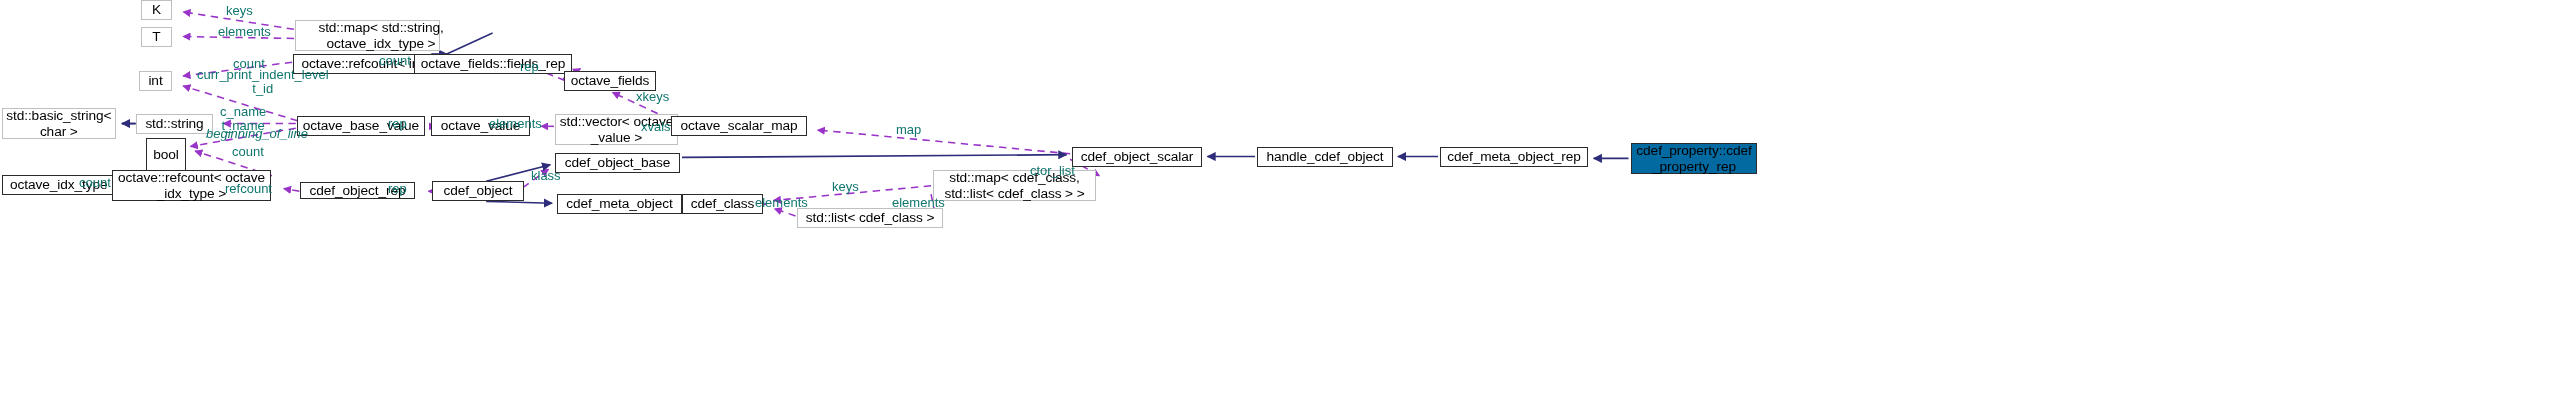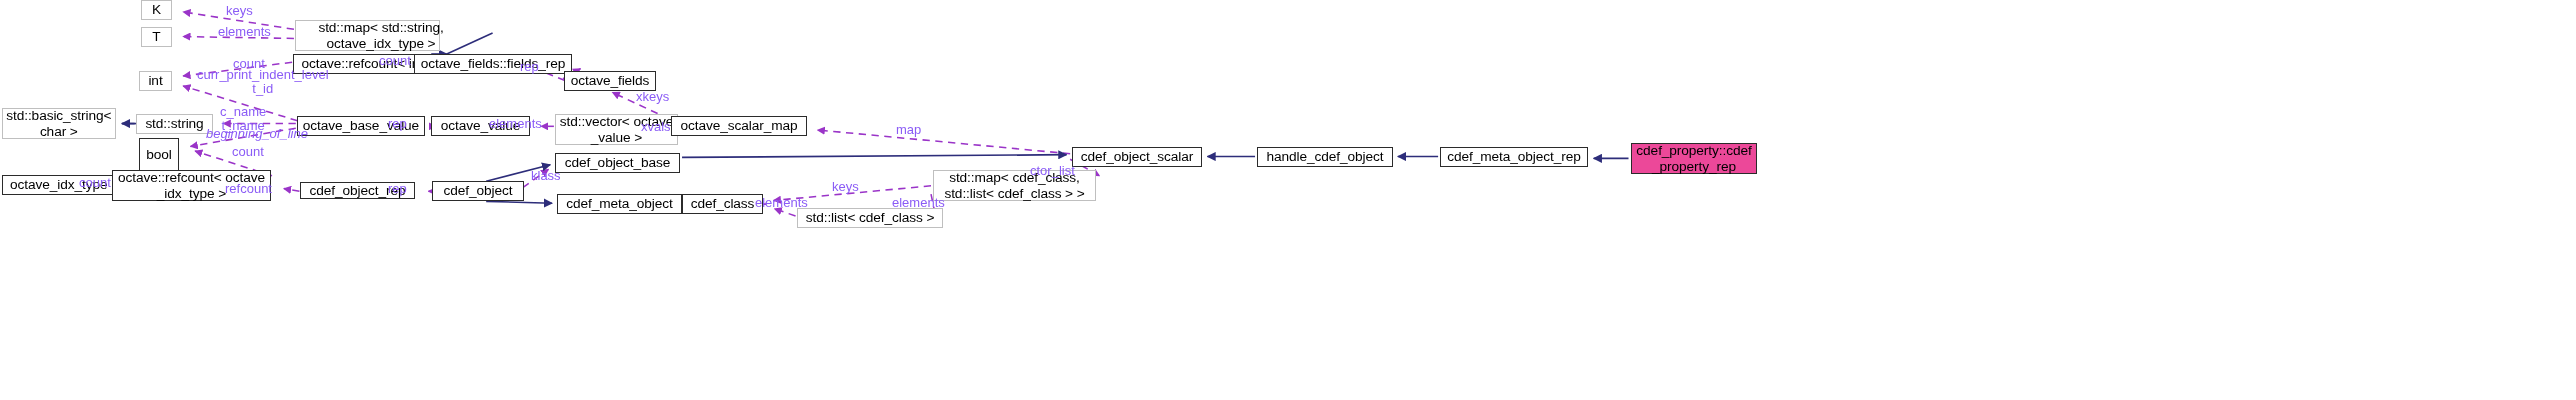--- a/index.html
+++ b/index.html
@@ -38,26 +38,26 @@
     letter-spacing: -0.1px;
   }
   .node.light {
     border: 0.9px solid #bfbfbf;
   }
   .node.dark {
     border: 1.5px solid #2b2b2b;
   }
   .node.current {
     border: 1.5px solid #2b2b2b;
-    background: #ec4899;
+    background: #0369a1;
   }
   .edge-label {
     position: absolute;
     font-size: 13px;
-    color: #8b5cf6;
+    color: #0f766e;
     white-space: pre;
     text-align: center;
     line-height: 1.08;
     background: transparent;
   }
 </style>
 </head>
 <body>
 
 <div id="diagram">
@@ -164,21 +164,21 @@
   <div class="node light" style="left:141px;top:26.6px;width:31px;height:20px;">T</div>
   <div class="node light" style="left:295px;top:20px;width:145px;height:31px;padding-left:27px;">std::map&lt; std::string,
 octave_idx_type &gt;</div>
   <div class="node light" style="left:139px;top:71px;width:33px;height:20px;">int</div>
   <div class="node dark" style="left:293px;top:54px;width:150px;height:20px;">octave::refcount&lt; int &gt;</div>
   <div class="node dark" style="left:414px;top:54px;width:158px;height:20px;">octave_fields::fields_rep</div>
   <div class="node dark" style="left:564px;top:71px;width:92px;height:20px;">octave_fields</div>
   <div class="node light" style="left:1.8px;top:108px;width:114px;height:31px;">std::basic_string&lt;
 char &gt;</div>
   <div class="node light" style="left:136px;top:114px;width:77px;height:20px;">std::string</div>
-  <div class="node dark" style="left:139px;top:138px;width:40px;height:34px;">bool</div>
+  <div class="node dark" style="left:146px;top:138px;width:40px;height:34px;">bool</div>
   <div class="node dark" style="left:297px;top:116px;width:128px;height:20px;">octave_base_value</div>
   <div class="node dark" style="left:431px;top:116px;width:99px;height:20px;">octave_value</div>
   <div class="node light" style="left:555px;top:114px;width:123px;height:31px;">std::vector&lt; octave
 _value &gt;</div>
   <div class="node dark" style="left:671px;top:116px;width:136px;height:20px;">octave_scalar_map</div>
   <div class="node dark" style="left:1072px;top:147px;width:130px;height:20px;">cdef_object_scalar</div>
   <div class="node dark" style="left:1257px;top:147px;width:136px;height:20px;">handle_cdef_object</div>
   <div class="node dark" style="left:1440px;top:147px;width:148px;height:20px;">cdef_meta_object_rep</div>
   <div class="node current" style="left:1631px;top:143px;width:126px;height:31px;">cdef_property::cdef
 _property_rep</div>

